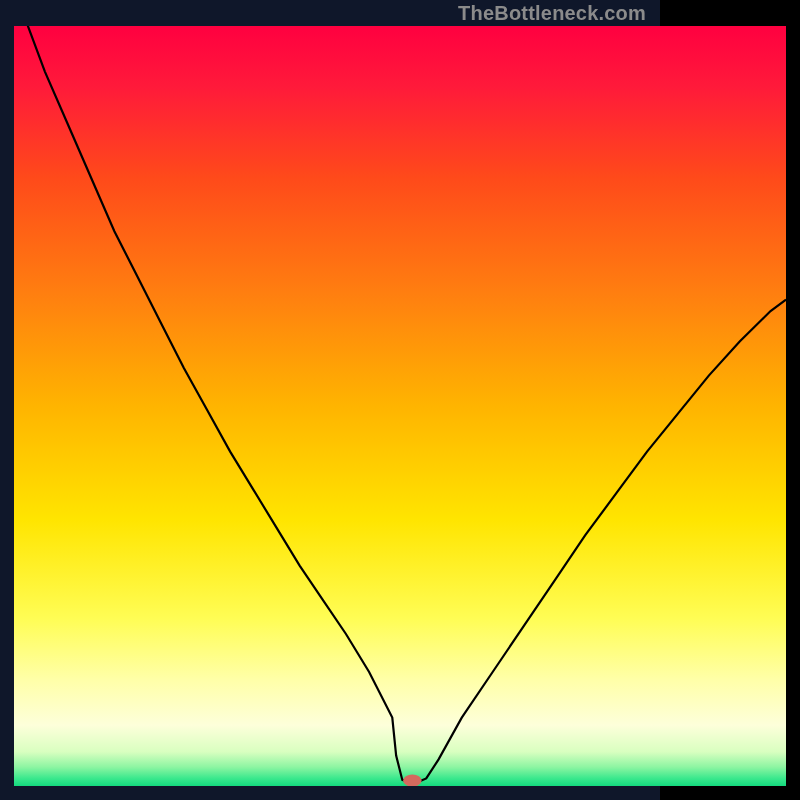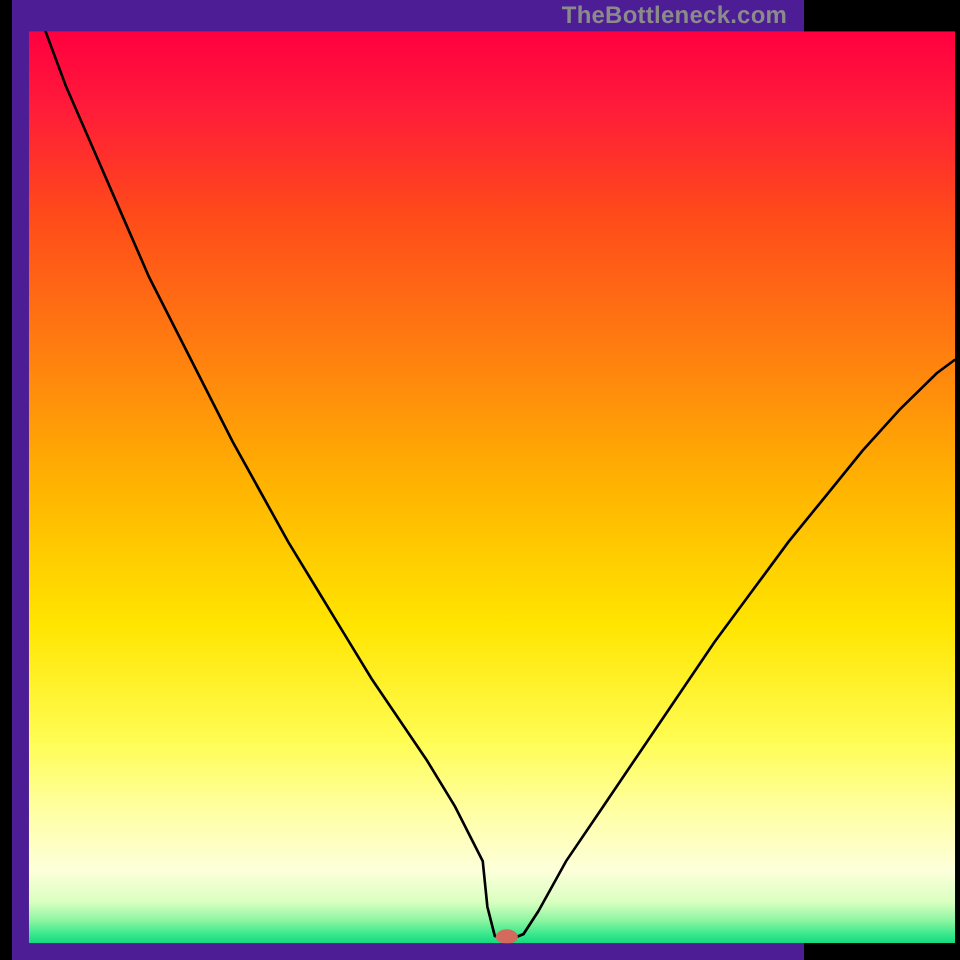--- a/index.html
+++ b/index.html
@@ -7,22 +7,21 @@
     padding: 0;
     width: 800px;
     height: 800px;
     background: #000;
     overflow: hidden;
   }
   .container {
     position: relative;
     width: 660px;
     height: 800px;
-    background: #4c1d95;
-    margin-left: 10px;
+    background: #0f172a;
   }
   .plot-area {
     position: absolute;
     left: 14px;
     top: 26px;
     width: 772px;
     height: 760px;
   }
   .watermark {
     position: absolute;

